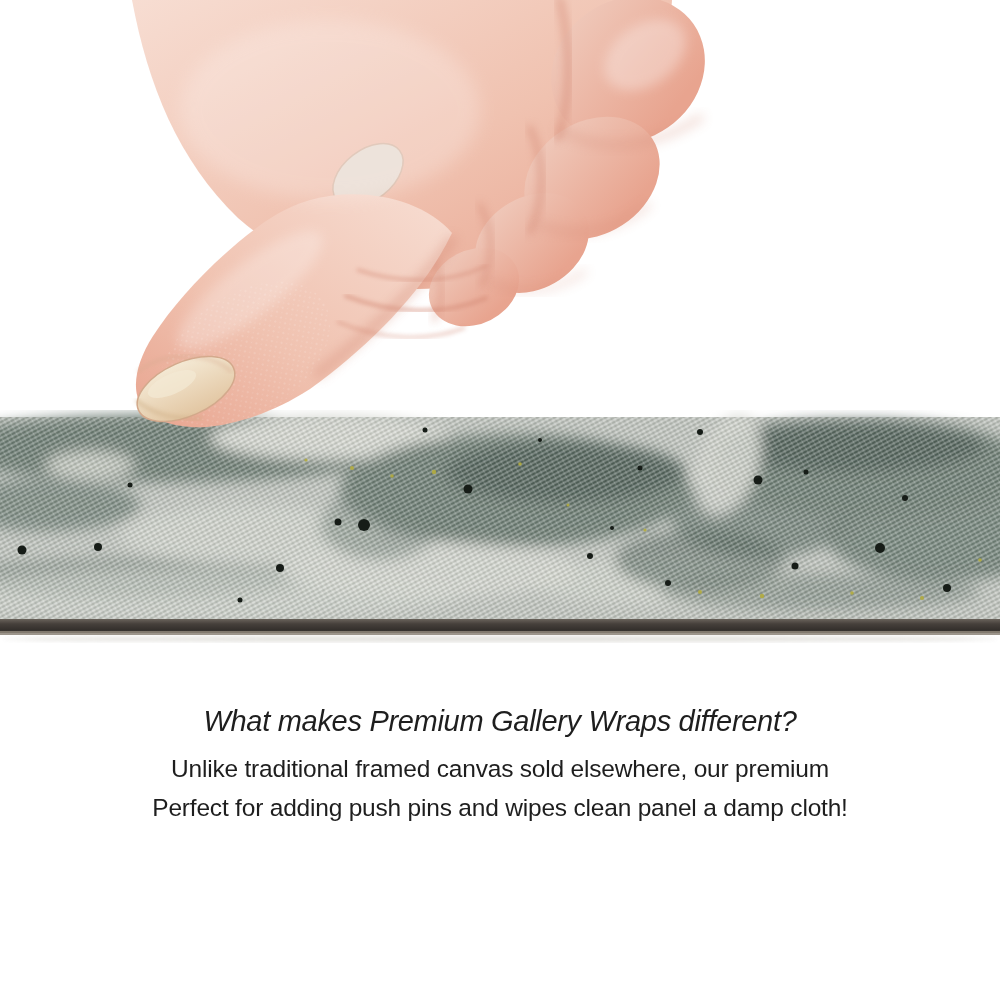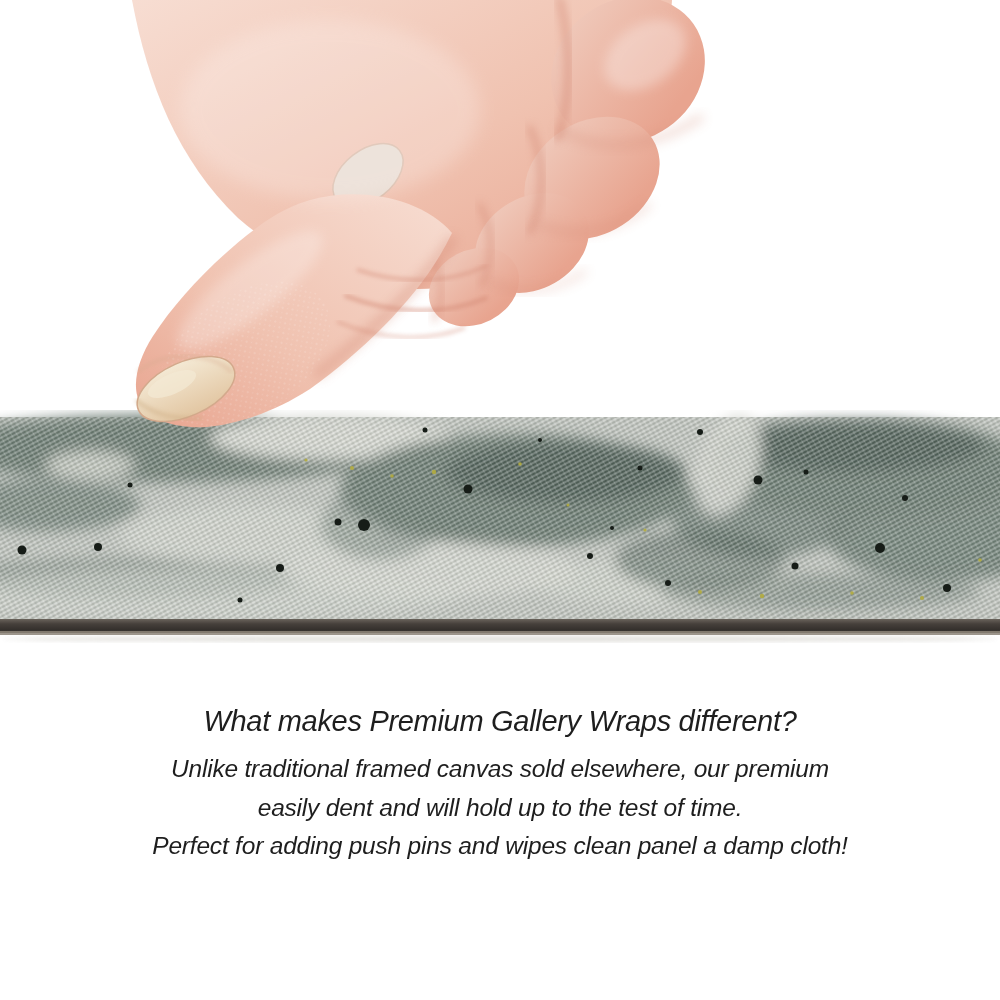--- a/index.html
+++ b/index.html
@@ -3,21 +3,21 @@
 <meta charset="utf-8">
 <style>
   html,body{margin:0;padding:0;background:#ffffff;}
   body{width:1000px;height:1000px;overflow:hidden;font-family:"Liberation Sans",sans-serif;}
   .stage{position:relative;width:1000px;height:972px;background:var(--bg,#ffffff);}
   .layer{position:absolute;left:0;}
   #strip-svg{top:410px;width:1000px;height:240px;}
   #hand-svg{top:0;width:1000px;height:450px;}
   .copy{position:absolute;left:0;right:0;top:703px;text-align:center;color:var(--text,#1e1e1e);}
   .heading{font-style:italic;font-weight:400;font-size:29px;line-height:36px;letter-spacing:-0.3px;margin:0 0 11px 0;}
-  .bodyline{font-style:italic;font-weight:400;font-size:24.5px;line-height:38.5px;letter-spacing:-0.2px;}
+  .bodyline{font-weight:400;font-size:24.5px;line-height:38.5px;letter-spacing:-0.2px;}
 </style>
 </head>
 <body>
 
 <div class="stage">
 
   <svg id="strip-svg" class="layer" viewBox="0 0 1000 240" preserveAspectRatio="none" xmlns="http://www.w3.org/2000/svg">
     <defs>
       <filter id="b2">
           <feGaussianBlur stdDeviation="2"></feGaussianBlur>
@@ -192,16 +192,15 @@
     <g fill="#ffffff">
       <ellipse cx="330" cy="110" rx="150" ry="90" opacity="0.22" filter="url(#hb9)"></ellipse>
       <ellipse cx="645" cy="55" rx="45" ry="30" transform="rotate(-35 645 55)" opacity="0.3" filter="url(#hb6)"></ellipse>
       <ellipse cx="250" cy="290" rx="90" ry="26" transform="rotate(-38 250 290)" opacity="0.25" filter="url(#hb6)"></ellipse>
     </g>
   </svg>
 
   <div class="copy">
     <div class="heading">What makes Premium Gallery Wraps different?</div>
     <div class="bodyline">Unlike traditional framed canvas sold elsewhere, our premium</div>
-    <div class="bodyline">easily dent and will hold up to the test of time.</div>
     <div class="bodyline">Perfect for adding push pins and wipes clean panel a damp cloth!</div>
   </div>
 </div>
 
 </body></html>

